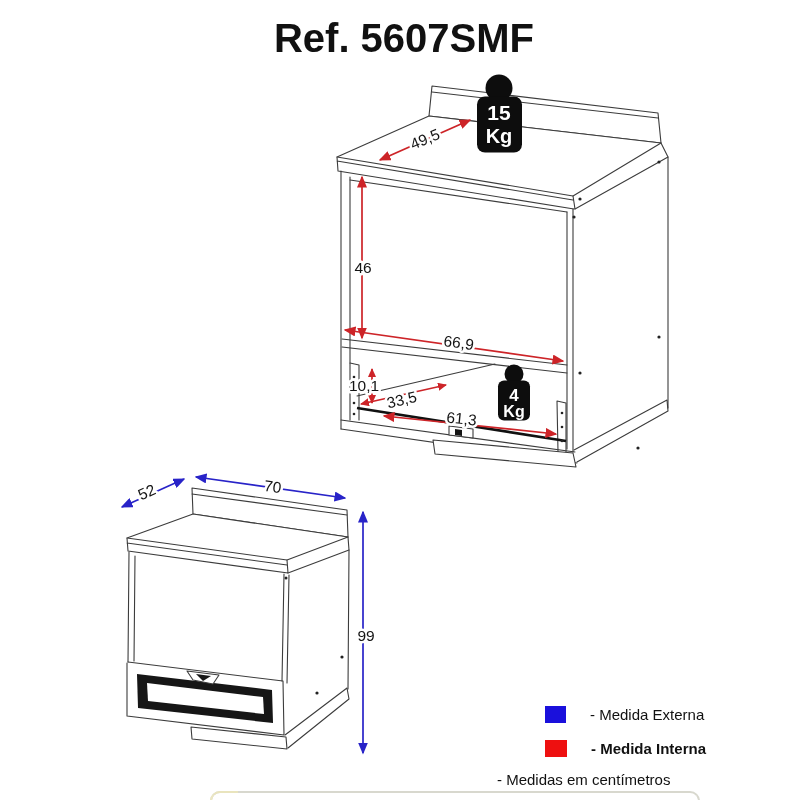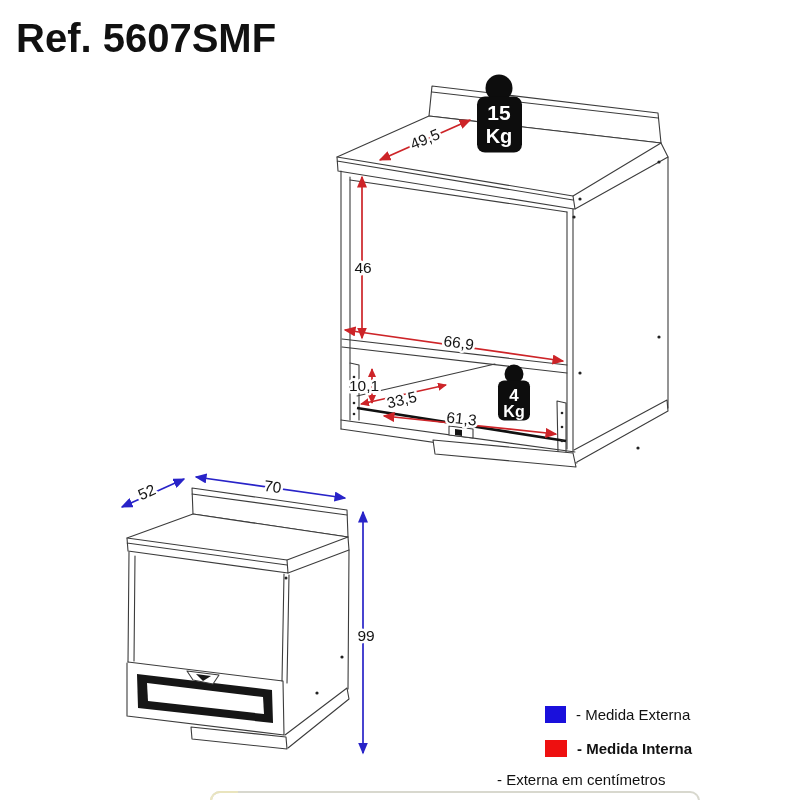--- a/index.html
+++ b/index.html
@@ -1,30 +1,30 @@
 <!DOCTYPE html>
 <html><head>
 <meta charset="utf-8">
 <style>
   html,body{margin:0;padding:0;background:#fff;}
   body{width:800px;height:800px;position:relative;overflow:hidden;
        font-family:"Liberation Sans",sans-serif;}
-  .title{position:absolute;left:16px;right:0;top:16px;text-align:left;
+  .title{position:absolute;left:8px;right:0;top:16px;text-align:center;
          font-size:40px;font-weight:bold;color:#111;letter-spacing:0;}
   svg.diagram{position:absolute;left:0;top:0;}
   .ln{stroke:#3c3c3c;stroke-width:1.1;fill:none;stroke-linejoin:round;stroke-linecap:round;}
   .fw{fill:#fff;}
   .dk{fill:#161616;stroke:none;}
   .dot{fill:#222;stroke:none;}
   .ai{stroke:#cd2428;stroke-width:1.7;fill:none;}
   .ae{stroke:#2823c8;stroke-width:1.7;fill:none;}
   .dim{font-family:"Liberation Sans",sans-serif;font-size:15.5px;fill:#141414;
        text-anchor:middle;paint-order:stroke;stroke:#fff;stroke-width:5px;stroke-linejoin:round;}
   .bt{font-family:"Liberation Sans",sans-serif;font-weight:bold;fill:#fff;text-anchor:middle;}
-  .legend-row{position:absolute;display:flex;align-items:center;gap:10px;}
+  .legend-row{position:absolute;display:flex;align-items:center;gap:24px;}
   .legend-label{font-size:15px;color:#111;line-height:17px;white-space:nowrap;}
   .legend-note{position:absolute;font-size:15px;color:#111;white-space:nowrap;}
   .watermark{position:absolute;left:210px;top:791px;width:486px;height:12px;
              border:2px solid #d8d8ce;border-bottom:none;border-radius:10px 10px 0 0;}
   .watermark-tint{position:absolute;left:210px;top:791px;width:26px;height:10px;
              border-top:2px solid #e9e4bd;border-left:2px solid #ece7c3;border-radius:10px 0 0 0;}
 </style>
 </head>
 <body>
 
@@ -146,16 +146,16 @@
     <rect x="0" y="0" width="21" height="17" fill="#1a10dc"></rect>
   </svg>
   <span class="legend-label">- Medida Externa</span>
 </div>
 <div class="legend-row" style="left:545px;top:740px;font-weight:bold;">
   <svg width="22" height="17">
     <rect x="0" y="0" width="22" height="17" fill="#ee1010"></rect>
   </svg>
   <span class="legend-label">- Medida Interna</span>
 </div>
-<div class="legend-note" style="left:497px;top:771px;">- Externa em centímetros</div>
+<div class="legend-note" style="left:497px;top:771px;">- Medidas em centímetros</div>
 
 <div class="watermark"></div>
 <div class="watermark-tint"></div>
 
 </body></html>

